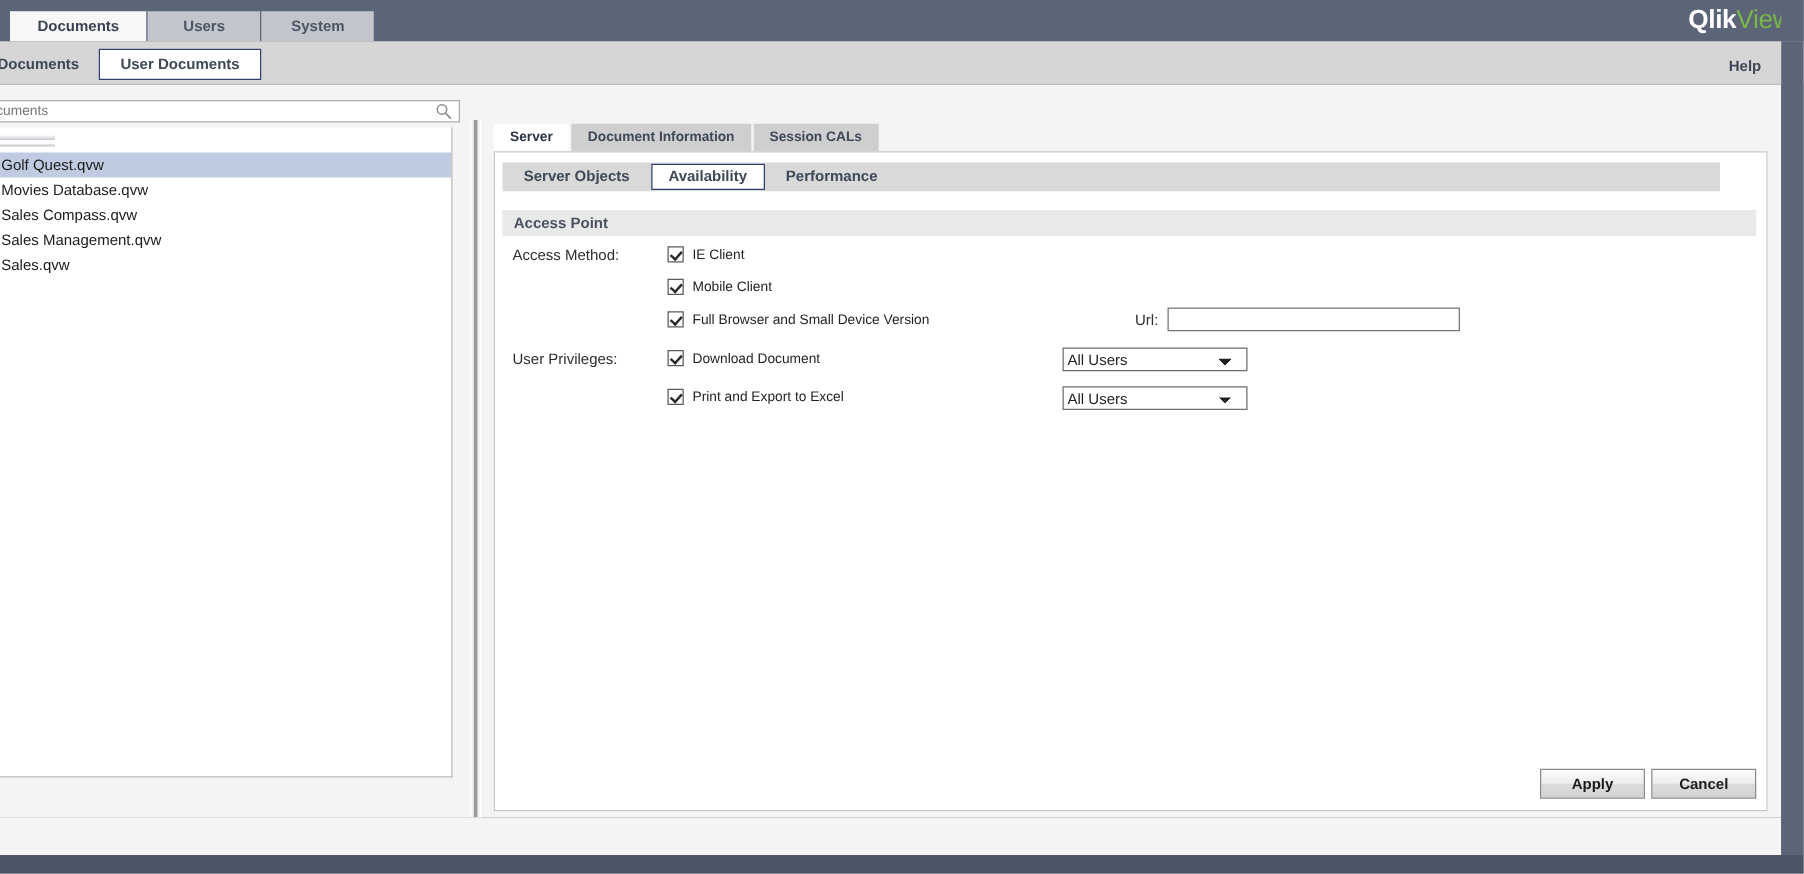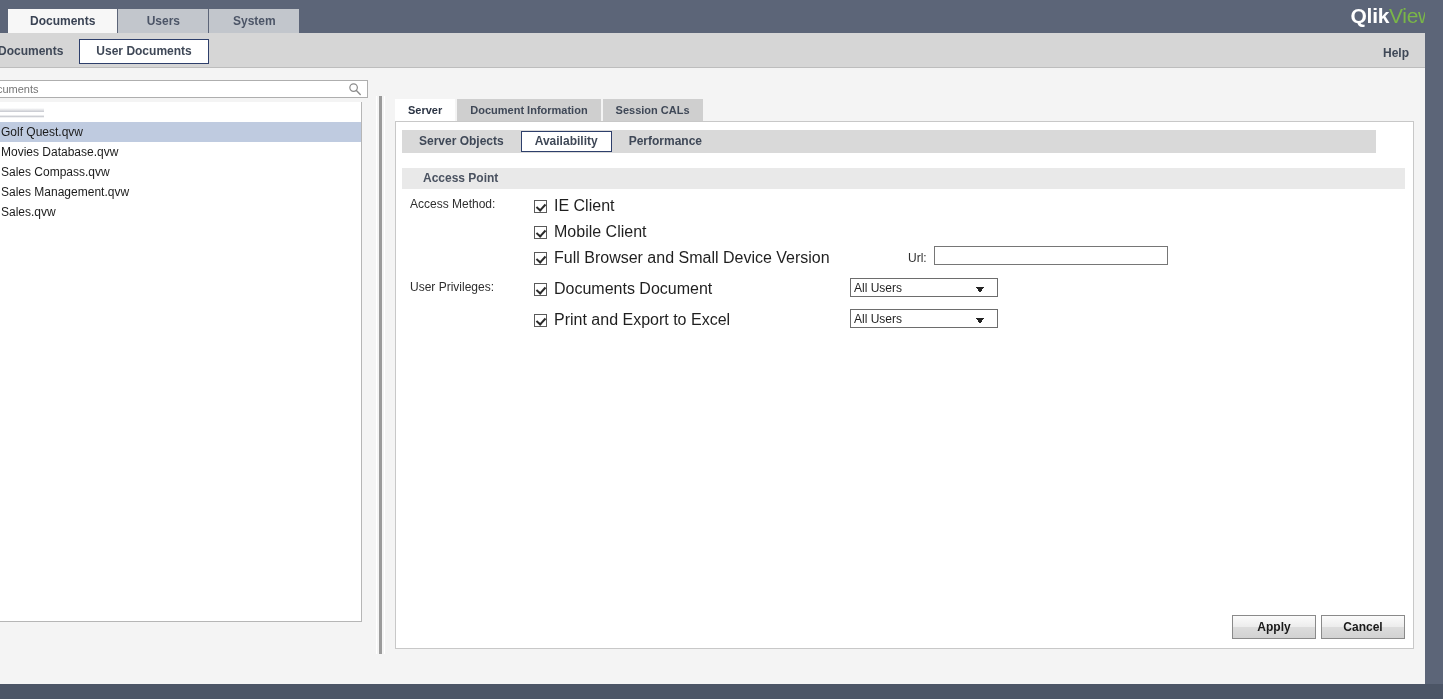--- a/index.html
+++ b/index.html
@@ -297,21 +297,21 @@
   }
 
   .section-header {
     position: absolute;
     left: 6px;
     top: 46px;
     width: 1003px;
     height: 21px;
     background: #e9e9e9;
     line-height: 21px;
-    padding-left: 21px;
+    padding-left: 9px;
     box-sizing: border-box;
     font-size: 12px;
     font-weight: bold;
     color: #4a5260;
   }
 
   .form {
     position: absolute;
     left: 0;
     top: 75px;
@@ -352,21 +352,21 @@
     left: 3px;
     top: 1px;
     width: 4px;
     height: 7px;
     border: solid #2b2b2b;
     border-width: 0 2px 2px 0;
     transform: rotate(42deg);
   }
   .cb-label {
     margin-left: 7px;
-    font-size: 16px;
+    font-size: 11px;
     color: #1f1f1f;
     white-space: nowrap;
     cursor: default;
   }
 
   .url-label {
     position: absolute;
     left: 374px;
     font-size: 12px;
     color: #2e2e2e;
@@ -591,21 +591,21 @@
             <span class="cb-label">Full Browser and Small Device Version</span>
             <span class="url-label">Url:</span>
             <input class="url-input" type="text" placeholder="" style="">
           </div>
         </div>
 
         <div class="form-row" style="margin-top:5px;">
           <div class="field-label">User Privileges:</div>
           <div class="cb-group">
             <span class="cbx checked"></span>
-            <span class="cb-label">Documents Document</span>
+            <span class="cb-label">Download Document</span>
             <select class="sel">
               <option>All Users</option>
             </select>
           </div>
         </div>
 
         <div class="form-row" style="margin-top:5px;">
           <div class="cb-group">
             <span class="cbx checked"></span>
             <span class="cb-label">Print and Export to Excel</span>

